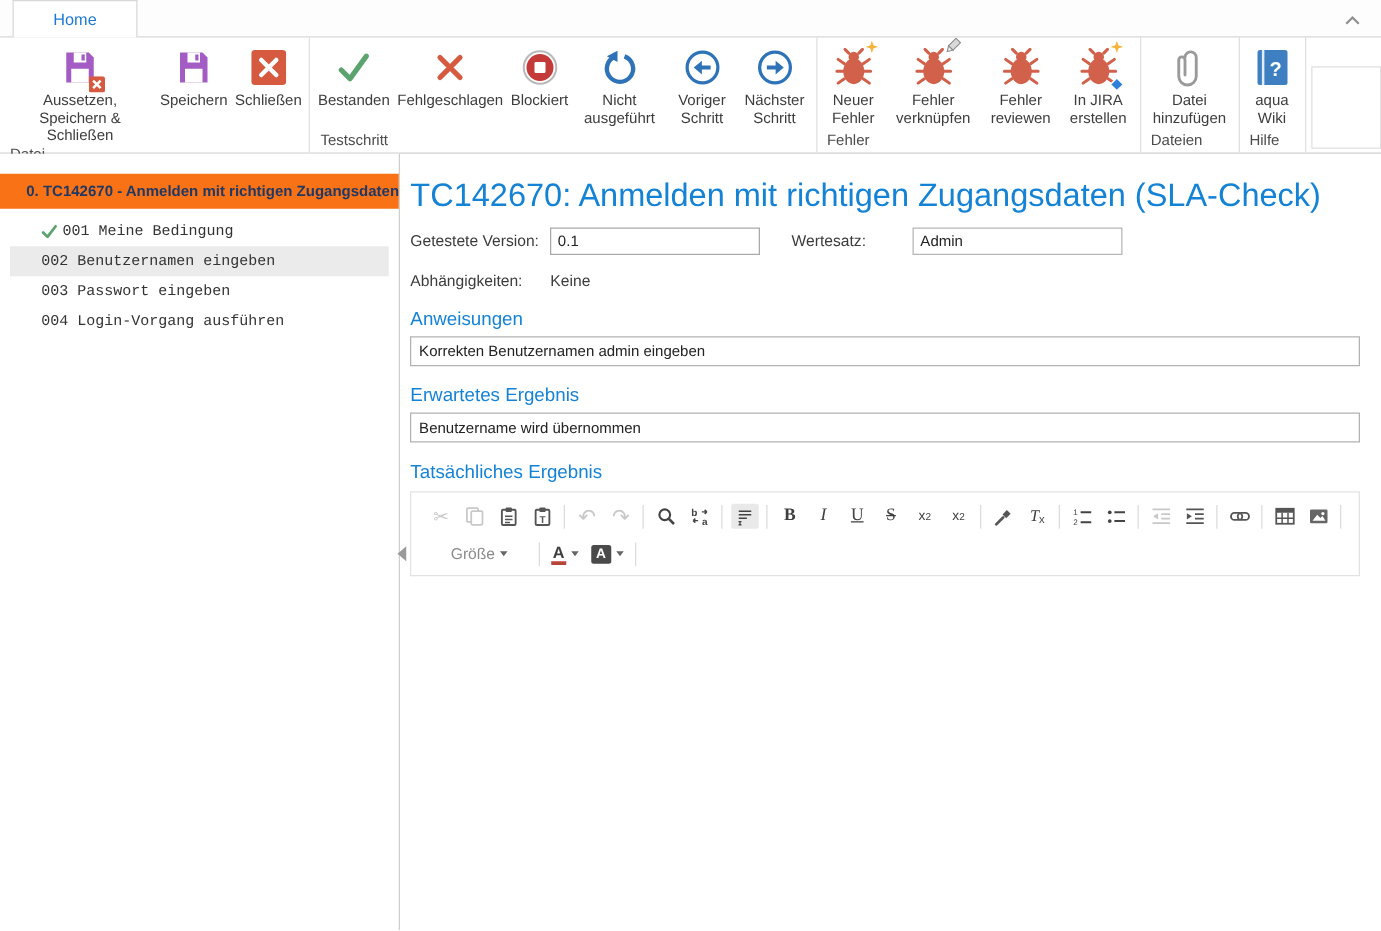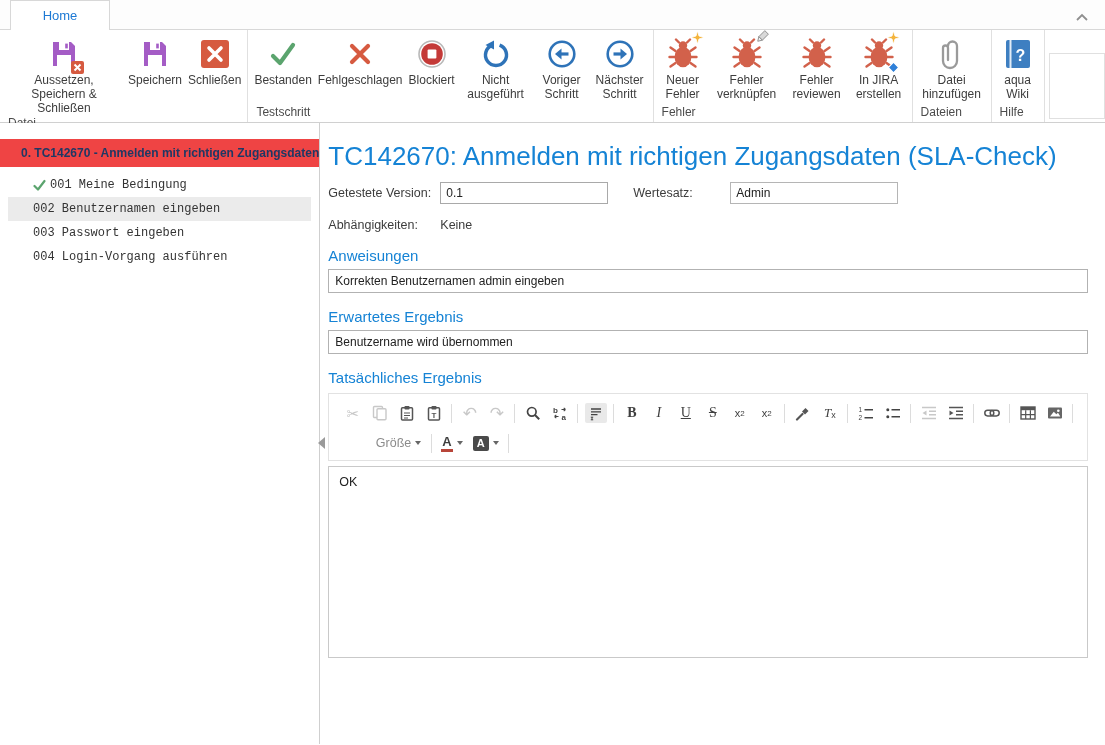--- a/index.html
+++ b/index.html
@@ -21,21 +21,21 @@
   .rbtn { display:flex; flex-direction:column; align-items:center; padding:3px 3px 0 3px; cursor:pointer; }
   .ricon { height:37px; display:flex; align-items:center; justify-content:center; position:relative; }
   .rlabel { font-size:12px; color:#3d3d3d; text-align:center; line-height:1.18; margin-top:1px; }
   .glabel { font-size:12px; color:#4b4b4b; padding:1px 8px 3px 8px; }
   .badge { position:absolute; }
   .ribbon-empty { flex:1; border:1px solid #e0e0e0; margin:23px 0 3px 4px; }
 
   
   .content { display:flex; height:621px; position:relative; }
   .sidebar { width:323px; border-right:1px solid #cfcfcf; padding-top:16px; background:#fff; }
-  .sb-header { background:#ef4444; height:28px; display:flex; align-items:center;
+  .sb-header { background:#f97316; height:28px; display:flex; align-items:center;
                padding-left:21px; font-size:12px; font-weight:bold; color:#1f3864;
                white-space:nowrap; overflow:hidden; }
   .sb-steps { margin-top:6px; }
   .sb-row { height:24px; margin:0 8px; display:flex; align-items:center; padding-left:25px;
             font-size:12px; color:#333; cursor:pointer;font-family:Liberation Mono, monospace; }
   .sb-row.selected { background:#ebebeb; }
   .sb-check { margin-right:4px; display:flex; }
   .split-arrow { position:absolute; left:318px; top:314px; width:0; height:0; cursor:pointer;
                  border-top:6px solid transparent; border-bottom:6px solid transparent;
                  border-right:7px solid #9a9a9a; }
@@ -65,21 +65,21 @@
   .tsep { width:1px; height:19px; background:#dcdcdc; margin:0 4px; }
   .glyph { font-size:15px; line-height:1; }
   .b-bold { font-family:"Liberation Serif",serif; font-weight:bold; font-size:14px; }
   .b-italic { font-family:"Liberation Serif",serif; font-style:italic; font-size:14px; }
   .b-under { font-family:"Liberation Serif",serif; font-size:14px; text-decoration:underline; }
   .b-strike { font-family:"Liberation Serif",serif; font-size:14px; text-decoration:line-through; }
   .b-sub, .b-sup { font-size:11px; }
   .b-sub sub, .b-sup sup { font-size:8px; }
   .selall { background:#e9e9e9; border-radius:2px; width:22px; height:20px;
             display:flex; align-items:center; justify-content:center; }
-  .combo { width:88px; height:22px; display:flex; align-items:center; justify-content:flex-end;
+  .combo { width:88px; height:22px; display:flex; align-items:center; justify-content:center;
            padding:0 6px; color:#8b8b8b; font-size:12.5px; cursor:pointer; }
   .caret { width:0; height:0; border-left:3.5px solid transparent; border-right:3.5px solid transparent;
            border-top:4px solid #666; margin-left:4px; }
   .clrbtn { display:flex; align-items:center; cursor:pointer; padding:0 5px; }
   .fcA { font-weight:bold; font-size:13px; color:#3f3f3f; border-bottom:3px solid #b8453a;
          line-height:1; padding:0 1px 1px 1px; }
   .bcA { background:#4a4a4a; color:#fff; font-weight:bold; font-size:11px; width:16px; height:15px;
          display:flex; align-items:center; justify-content:center; border-radius:2px; }
   .editor-content { border:1px solid #c9c9c9; margin-top:5px; height:192px; padding:8px 10px;
                     font-size:12.5px; color:#222; cursor:text; }
@@ -504,15 +504,14 @@
             <span class="caret"></span>
         </span>
         <span class="clrbtn">
           <span class="bcA">A</span>
             <span class="caret"></span>
         </span>
         <span class="tsep"></span>
       </div>
     </div>
 
-    <div class="editor-content">OK</div>
   </div>
 </div>
 
 </body></html>

